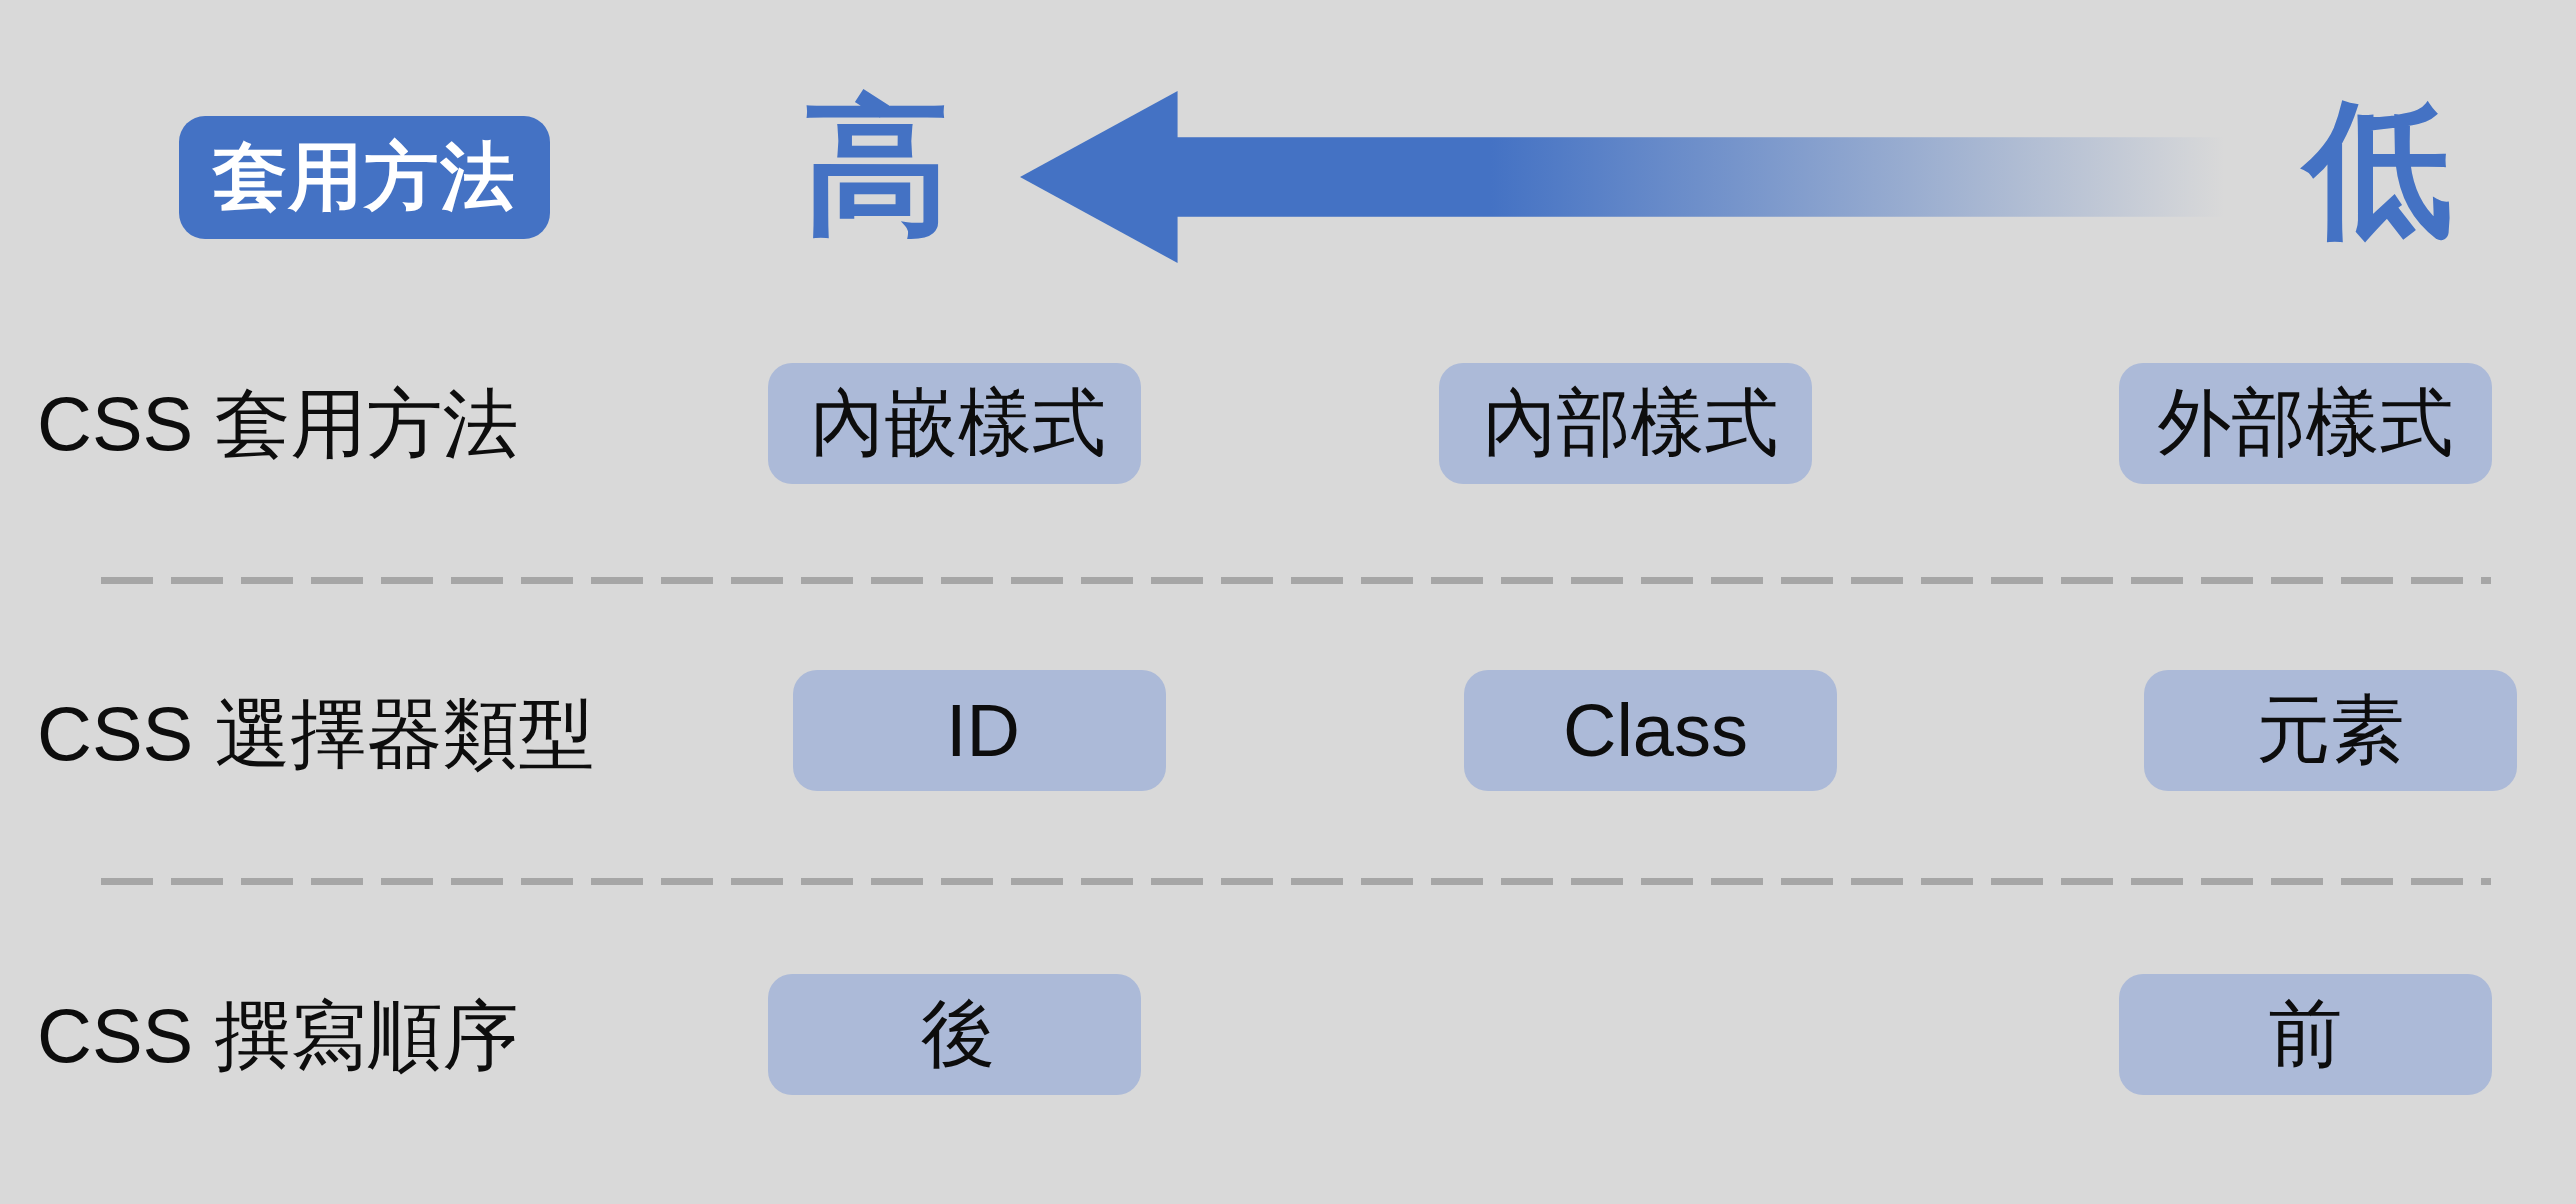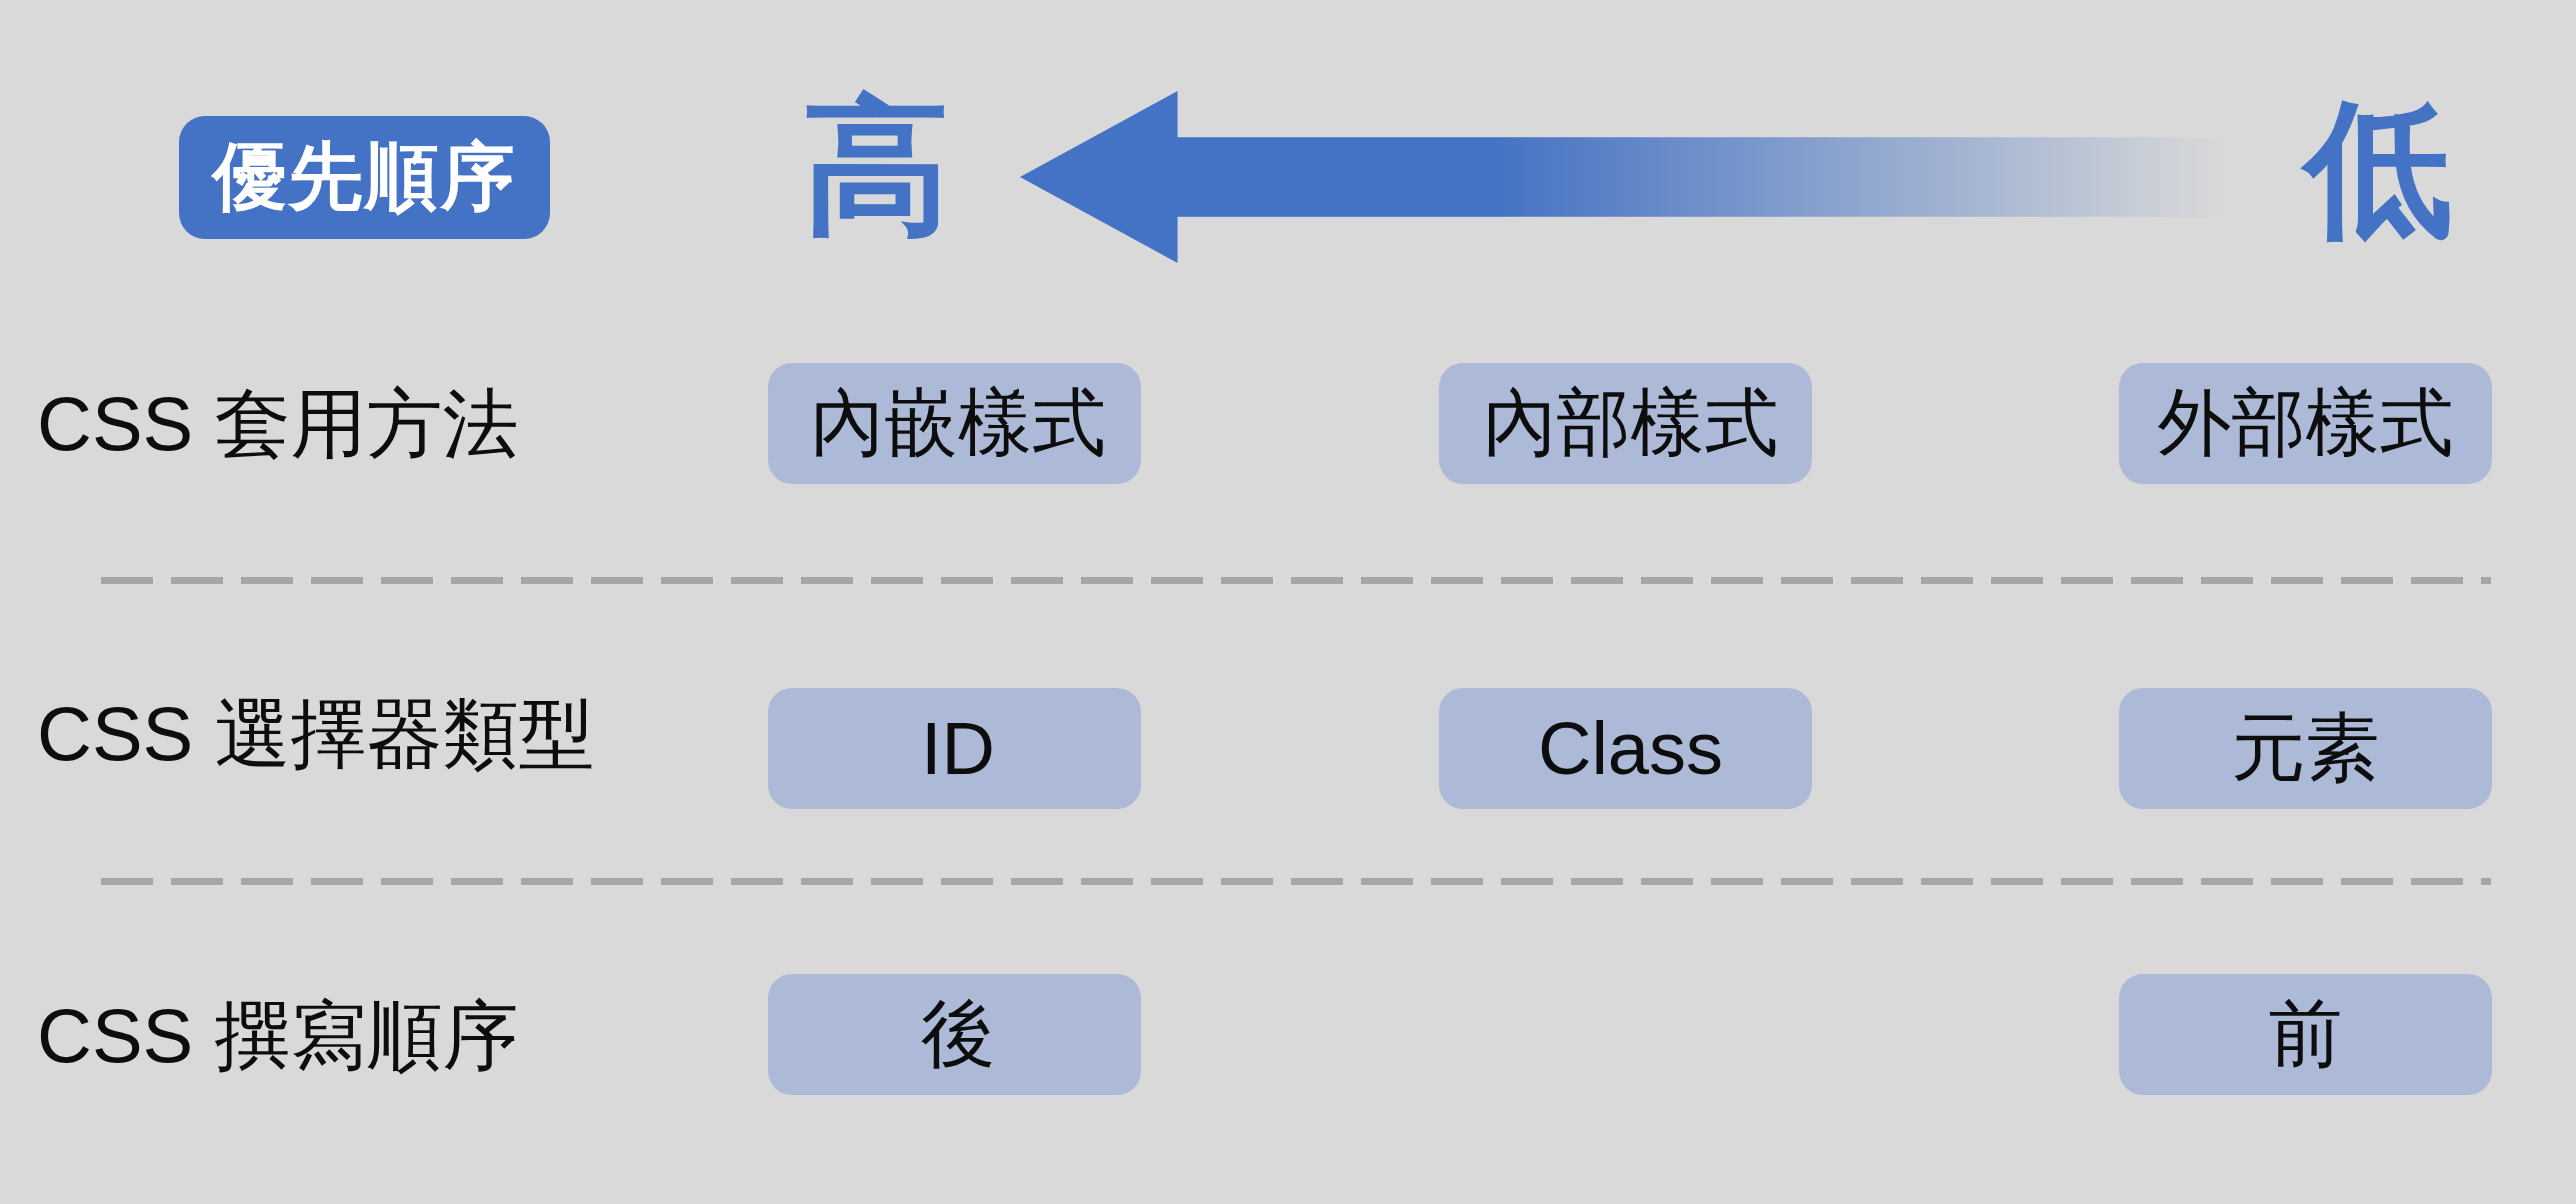--- a/index.html
+++ b/index.html
@@ -42,39 +42,39 @@
   .row-label.r1{top:382px;}
   .row-label.r2{top:692px;}
   .row-label.r3{top:994px;}
   .chip{
     position:absolute;width:373px;height:121px;border-radius:24px;
     background:var(--chip-fill);
     display:flex;align-items:center;justify-content:center;
     font-size:74px;color:var(--text);white-space:nowrap;
   }
   .chip.r1{top:363px;}
-  .chip.r2{top:688px;}
+  .chip.r2{top:670px;margin-left:25px;}
   .chip.r3{top:974px;}
   .chip.c0{left:768px;padding-left:7px;}
   .chip.c1{left:1439px;padding-left:10px;}
   .chip.c2{left:2119px;}
   
   .divider{
     position:absolute;left:101px;width:2390px;height:7.4px;
     background:repeating-linear-gradient(to right,
       var(--divider) 0px, var(--divider) 52px,
       transparent 52px, transparent 70px);
   }
   .divider.d1{top:577px;}
   .divider.d2{top:878px;}
 </style>
 </head>
 <body>
 
-<div class="badge">優先順序</div>
+<div class="badge">套用方法</div>
 
 <div class="scale-label high">高</div>
 
 <div class="arrow-wrap">
   <svg viewBox="0 0 1300 186" preserveAspectRatio="none">
     <defs>
       <linearGradient id="shaftFade" x1="0" y1="0" x2="1" y2="0">
         <stop offset="0" stop-color="#4472C4" stop-opacity="1"></stop>
         <stop offset="0.3" stop-color="#4472C4" stop-opacity="1"></stop>
         <stop offset="1" stop-color="#4472C4" stop-opacity="0"></stop>

